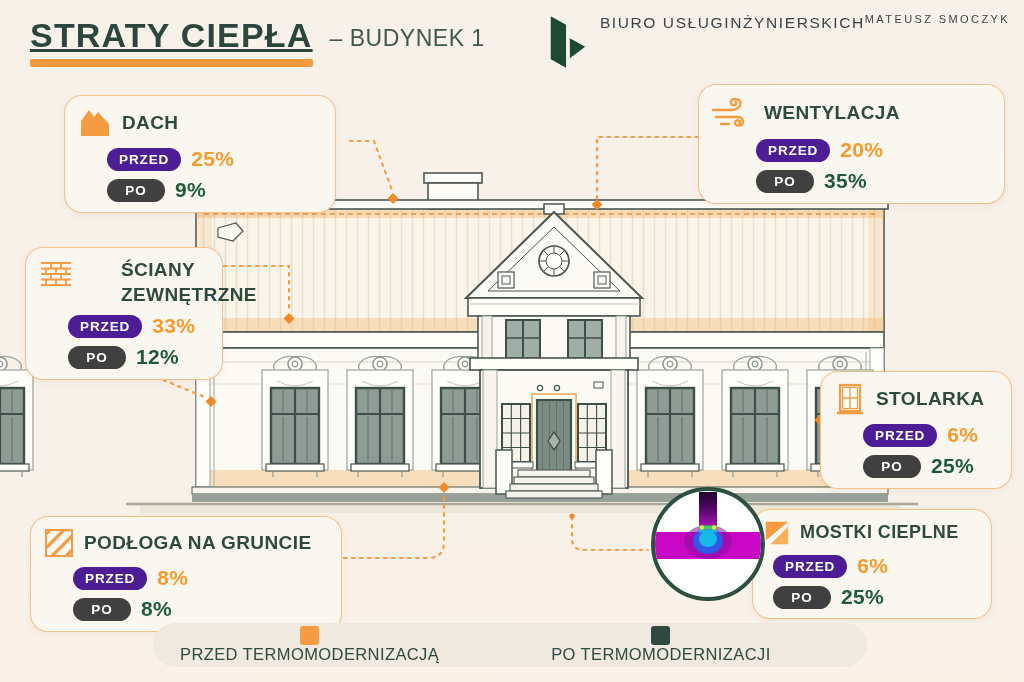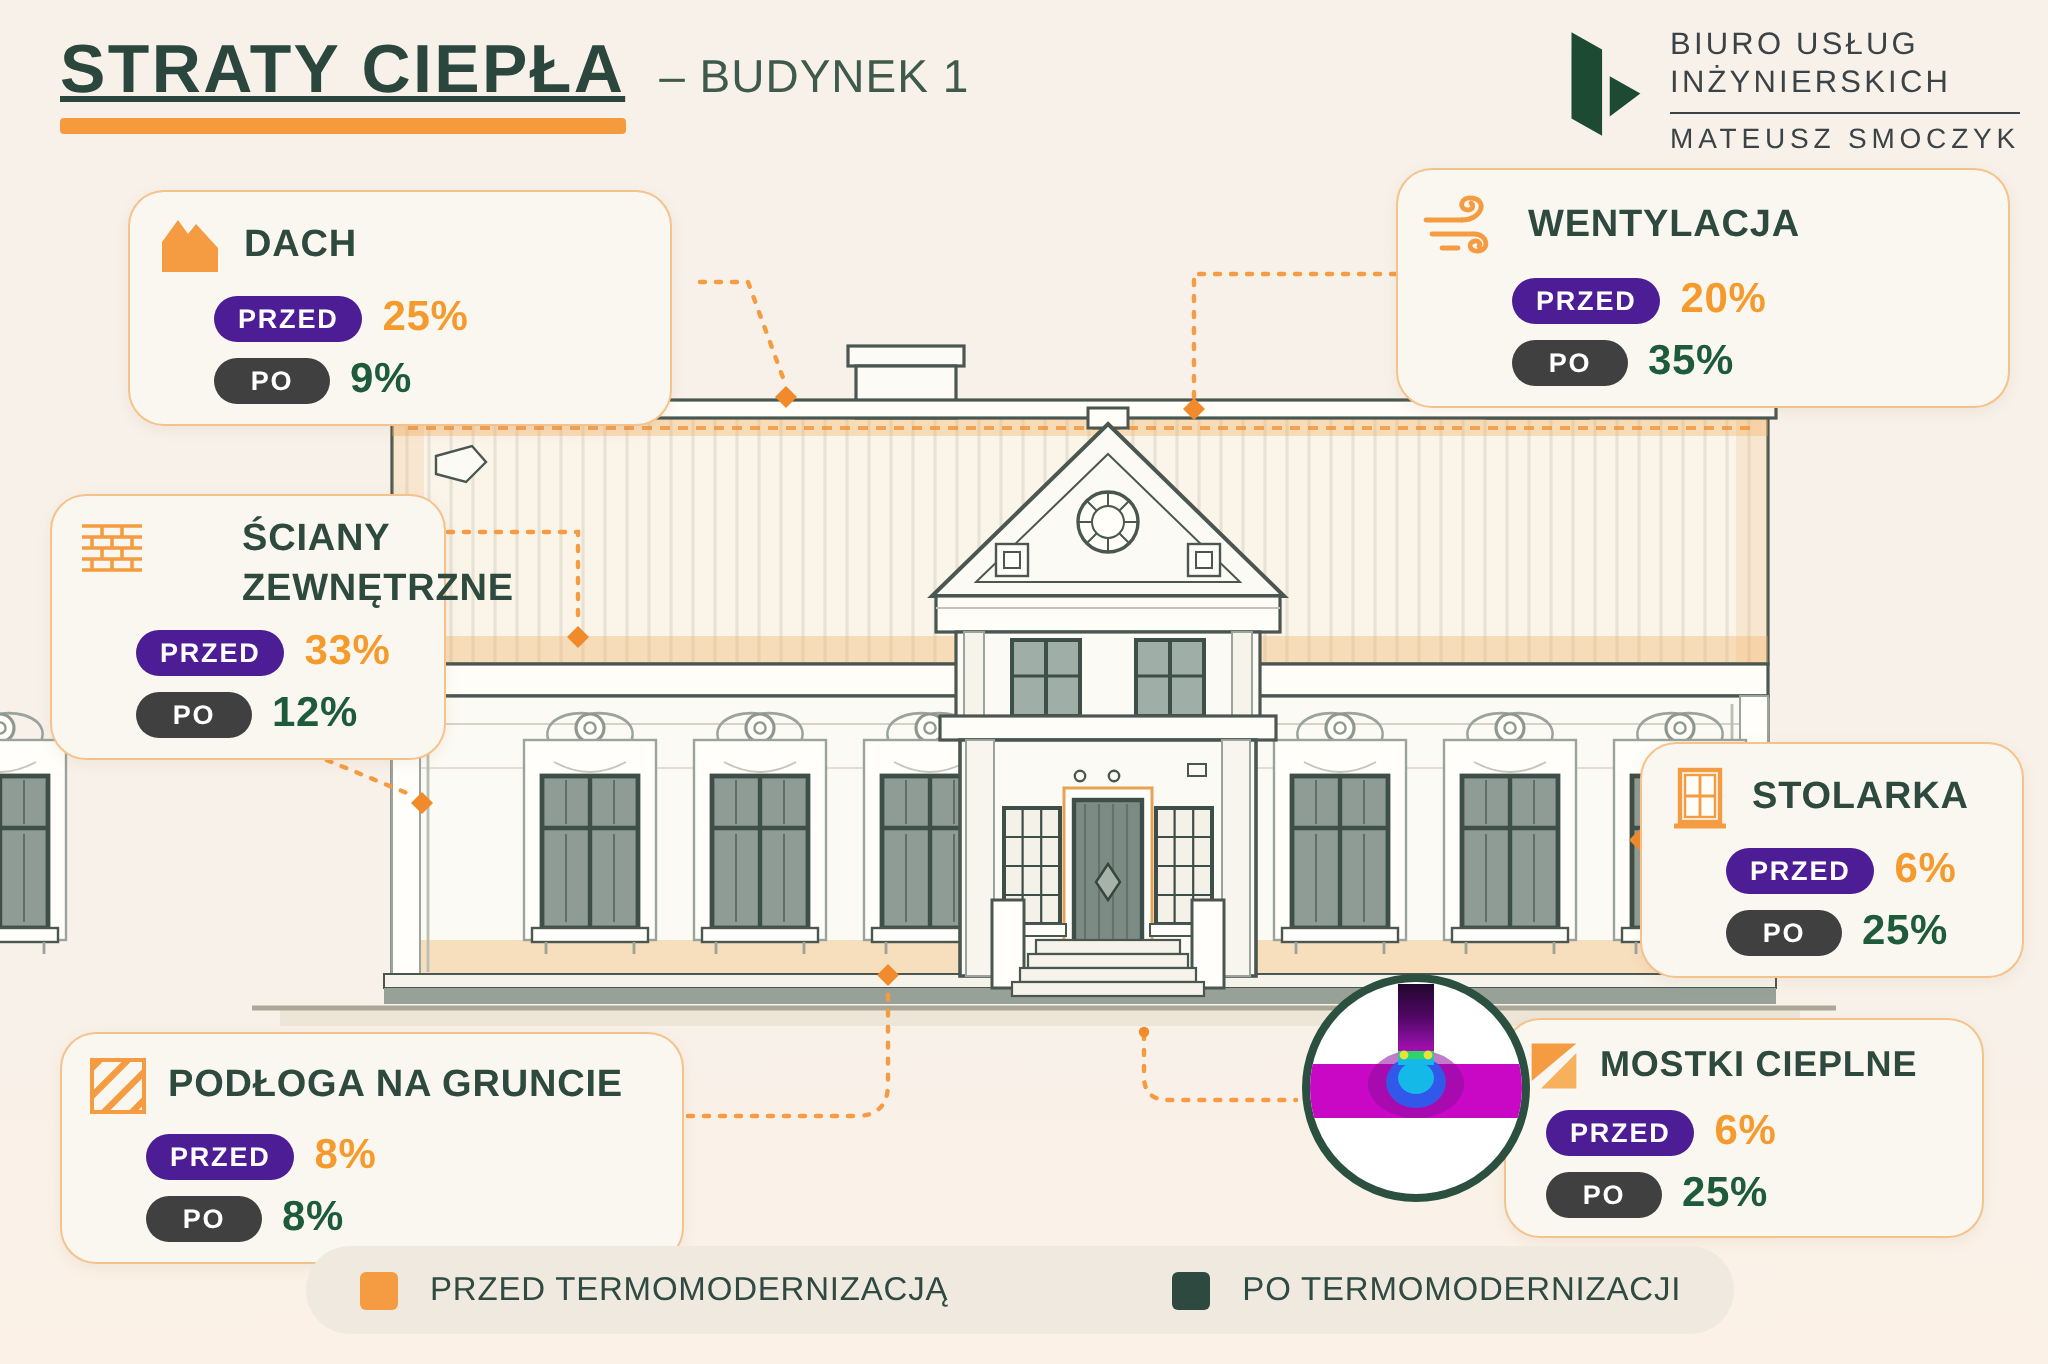--- a/index.html
+++ b/index.html
@@ -10,24 +10,24 @@
 
   
   .header{position:absolute;left:30px;top:16px;display:flex;align-items:flex-start;gap:17px;z-index:4;}
   .title-col{display:flex;flex-direction:column;}
   .page-title{margin:0;font-size:34px;font-weight:700;color:#2B463C;letter-spacing:1.2px;line-height:1.15;text-decoration:underline;}
   .title-underline{height:8px;background:#F59B3D;border-radius:2px;margin-top:4px;width:100%;}
   .subtitle{font-size:23px;color:#3F5A4C;margin-top:9px;letter-spacing:.5px;}
 
   
   .logo{position:absolute;right:14px;top:13px;display:flex;gap:11px;align-items:flex-start;z-index:4;}
-  .logo-text{display:flex;flex-direction:column;}
+  .logo-text{display:flex;flex-direction:row;}
   .logo-line{font-size:15.5px;letter-spacing:1.6px;color:#3B4347;line-height:1.25;white-space:nowrap;}
   .logo-rule{height:1.5px;background:#3B4347;margin:4px 0 4px 0;}
-  .logo-name{font-size:14px;letter-spacing:2.4px;color:#3B4347;white-space:nowrap;}
+  .logo-name{font-size:11px;letter-spacing:2.4px;color:#3B4347;white-space:nowrap;}
 
   
   .card{position:absolute;background:#FAF7F1;border:1.4px solid rgba(242,166,86,.65);
         border-radius:18px;padding:10px 12px;box-sizing:border-box;z-index:3;
         box-shadow:0 2px 7px rgba(170,130,80,.10);}
   .card-head{display:flex;align-items:center;gap:9px;}
   .card-label{margin:0;font-size:19px;font-weight:700;color:#2E4A3F;letter-spacing:.4px;line-height:1.3;}
   .card-rows{margin-left:30px;margin-top:4px;}
   .row{display:flex;align-items:center;gap:10px;margin-top:7px;}
   .pill{height:23px;border-radius:13px;display:inline-flex;align-items:center;justify-content:center;
@@ -48,21 +48,21 @@
   .card-stolarka{left:820px;top:371px;width:192px;min-height:99px;}
   .card-podloga{left:30px;top:516px;width:312px;min-height:97px;}
   .card-mostki{left:752px;top:509px;width:240px;min-height:95px;padding:9px 10px;}
   .card-mostki .card-rows{margin-left:10px;}
   .card-mostki .card-label{font-size:18px;}
 
   
   .legend{position:absolute;left:153px;top:623px;width:714px;height:44px;background:#EFE9DF;
           border-radius:24px;display:flex;align-items:center;padding-left:27px;gap:112px;
           box-sizing:border-box;z-index:3;}
-  .legend-item{display:flex;align-items:center;gap:16px;}
+  .legend-item{display:flex;align-items:center;gap:0;flex-direction:column;}
   .swatch{width:19px;height:19px;border-radius:3px;flex:none;}
   .swatch-przed{background:#F59C42;}
   .swatch-po{background:#2E4A40;}
   .legend-label{font-size:16.5px;color:#2F4A40;letter-spacing:.4px;}
 
   
   .scene{position:absolute;left:0;top:0;z-index:1;}
   .thermo{position:absolute;left:646px;top:482px;z-index:5;}
 </style>
 </head>

